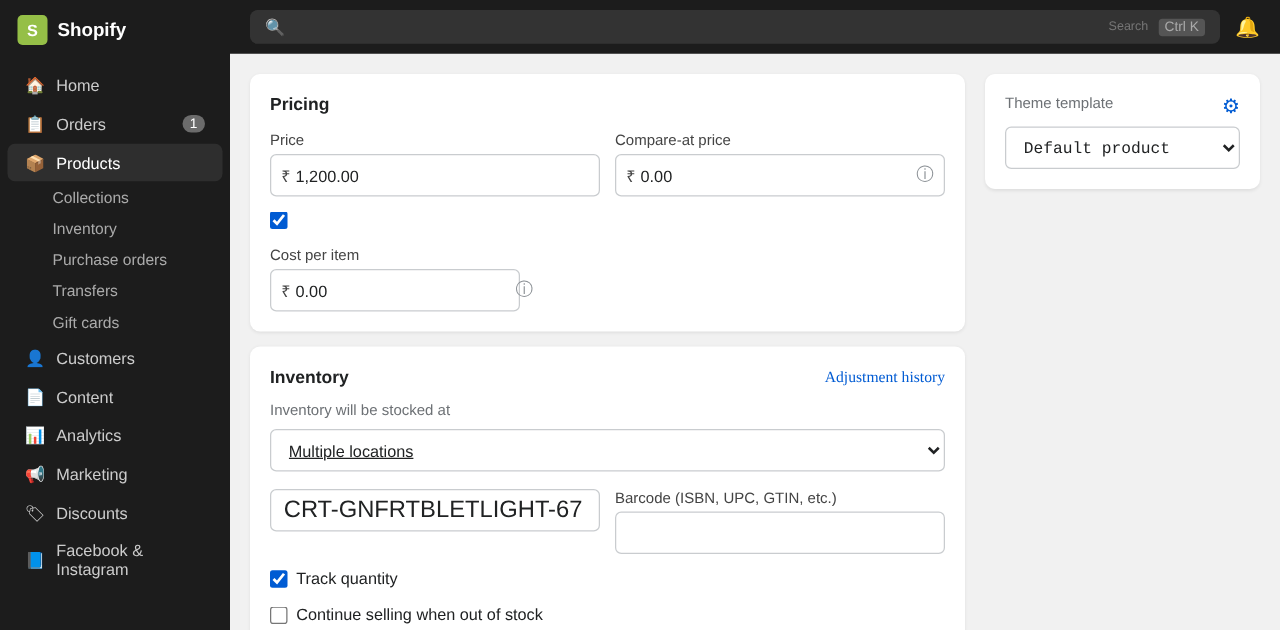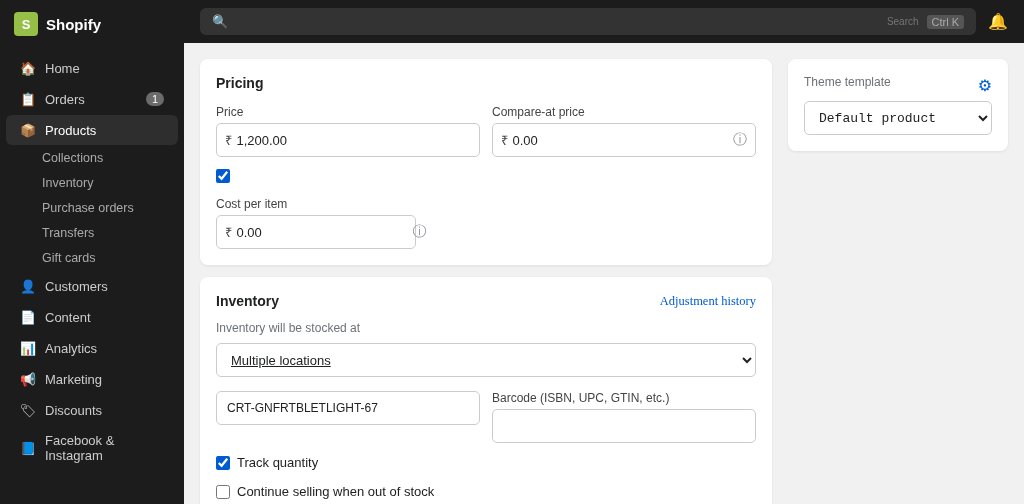--- a/index.html
+++ b/index.html
@@ -272,21 +272,21 @@
       display: flex;
       gap: 12px;
       margin-bottom: 12px;
     }
 
     .text-input {
       width: 100%;
       border: 1px solid #c9cccf;
       border-radius: 5px;
       padding: 6px 10px;
-      font-size: 12px;
+      font-size: 19px;
       color: #202223;
       background: #fff;
       height: 34px;
       outline: none;
     }
 
     
     .right-card-title {
       font-size: 12px;
       color: #6d7175;

